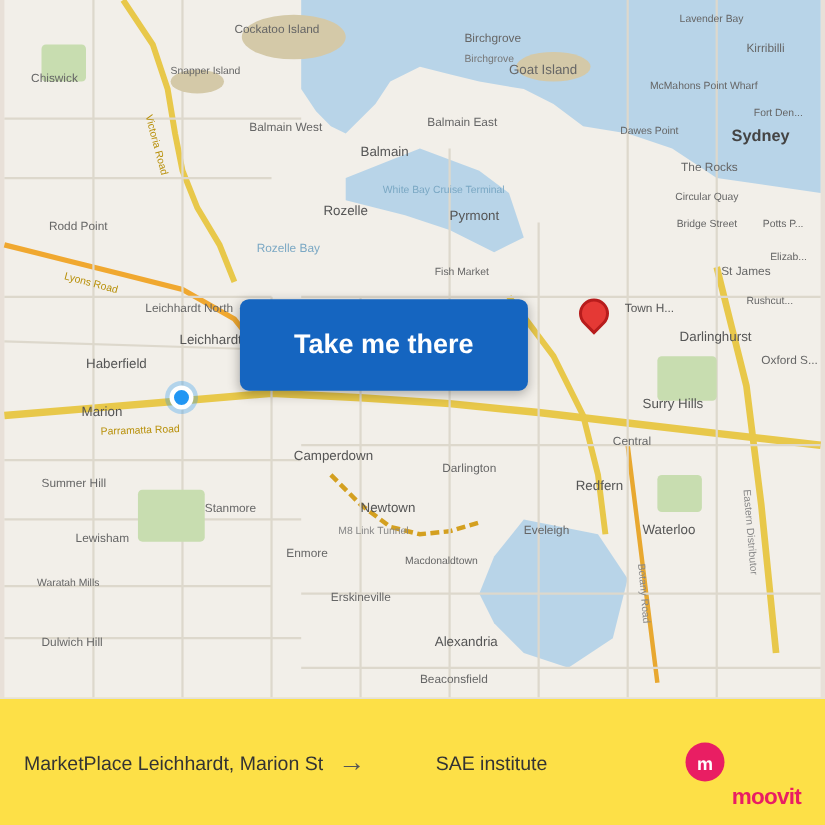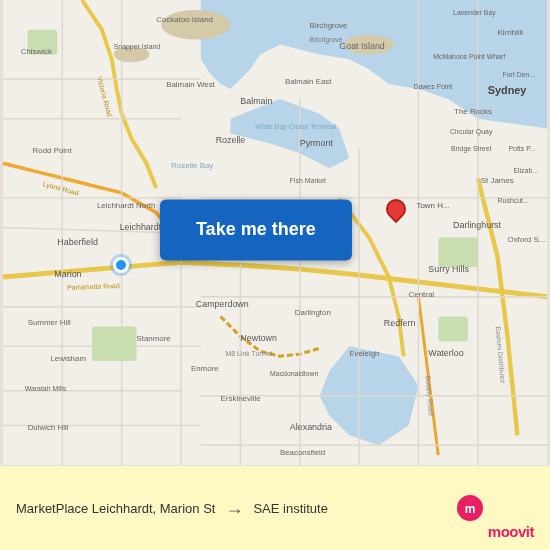--- a/index.html
+++ b/index.html
@@ -88,21 +88,21 @@
       left: 0;
       right: 0;
       background: rgba(255,255,255,0.85);
       font-size: 10px;
       color: #555;
       padding: 2px 6px;
       text-align: center;
     }
 
     .bottom-bar {
-      background: #fef9c3;
+      background: #fde047;
       border-top: 1px solid #e0e0e0;
       padding: 10px 16px;
       display: flex;
       align-items: center;
       justify-content: space-between;
       min-height: 58px;
     }
 
     .route-info {
       display: flex;
@@ -119,20 +119,21 @@
 
     .route-arrow {
       font-size: 18px;
       color: #555;
     }
 
     .route-dest {
       font-size: 13px;
       color: #333;
       font-weight: 500;
+      margin-left: 37px;
     }
 
     .moovit-logo {
       display: flex;
       align-items: center;
       gap: 4px;
       margin-left: 10px;
     }
 
     .moovit-icon {

